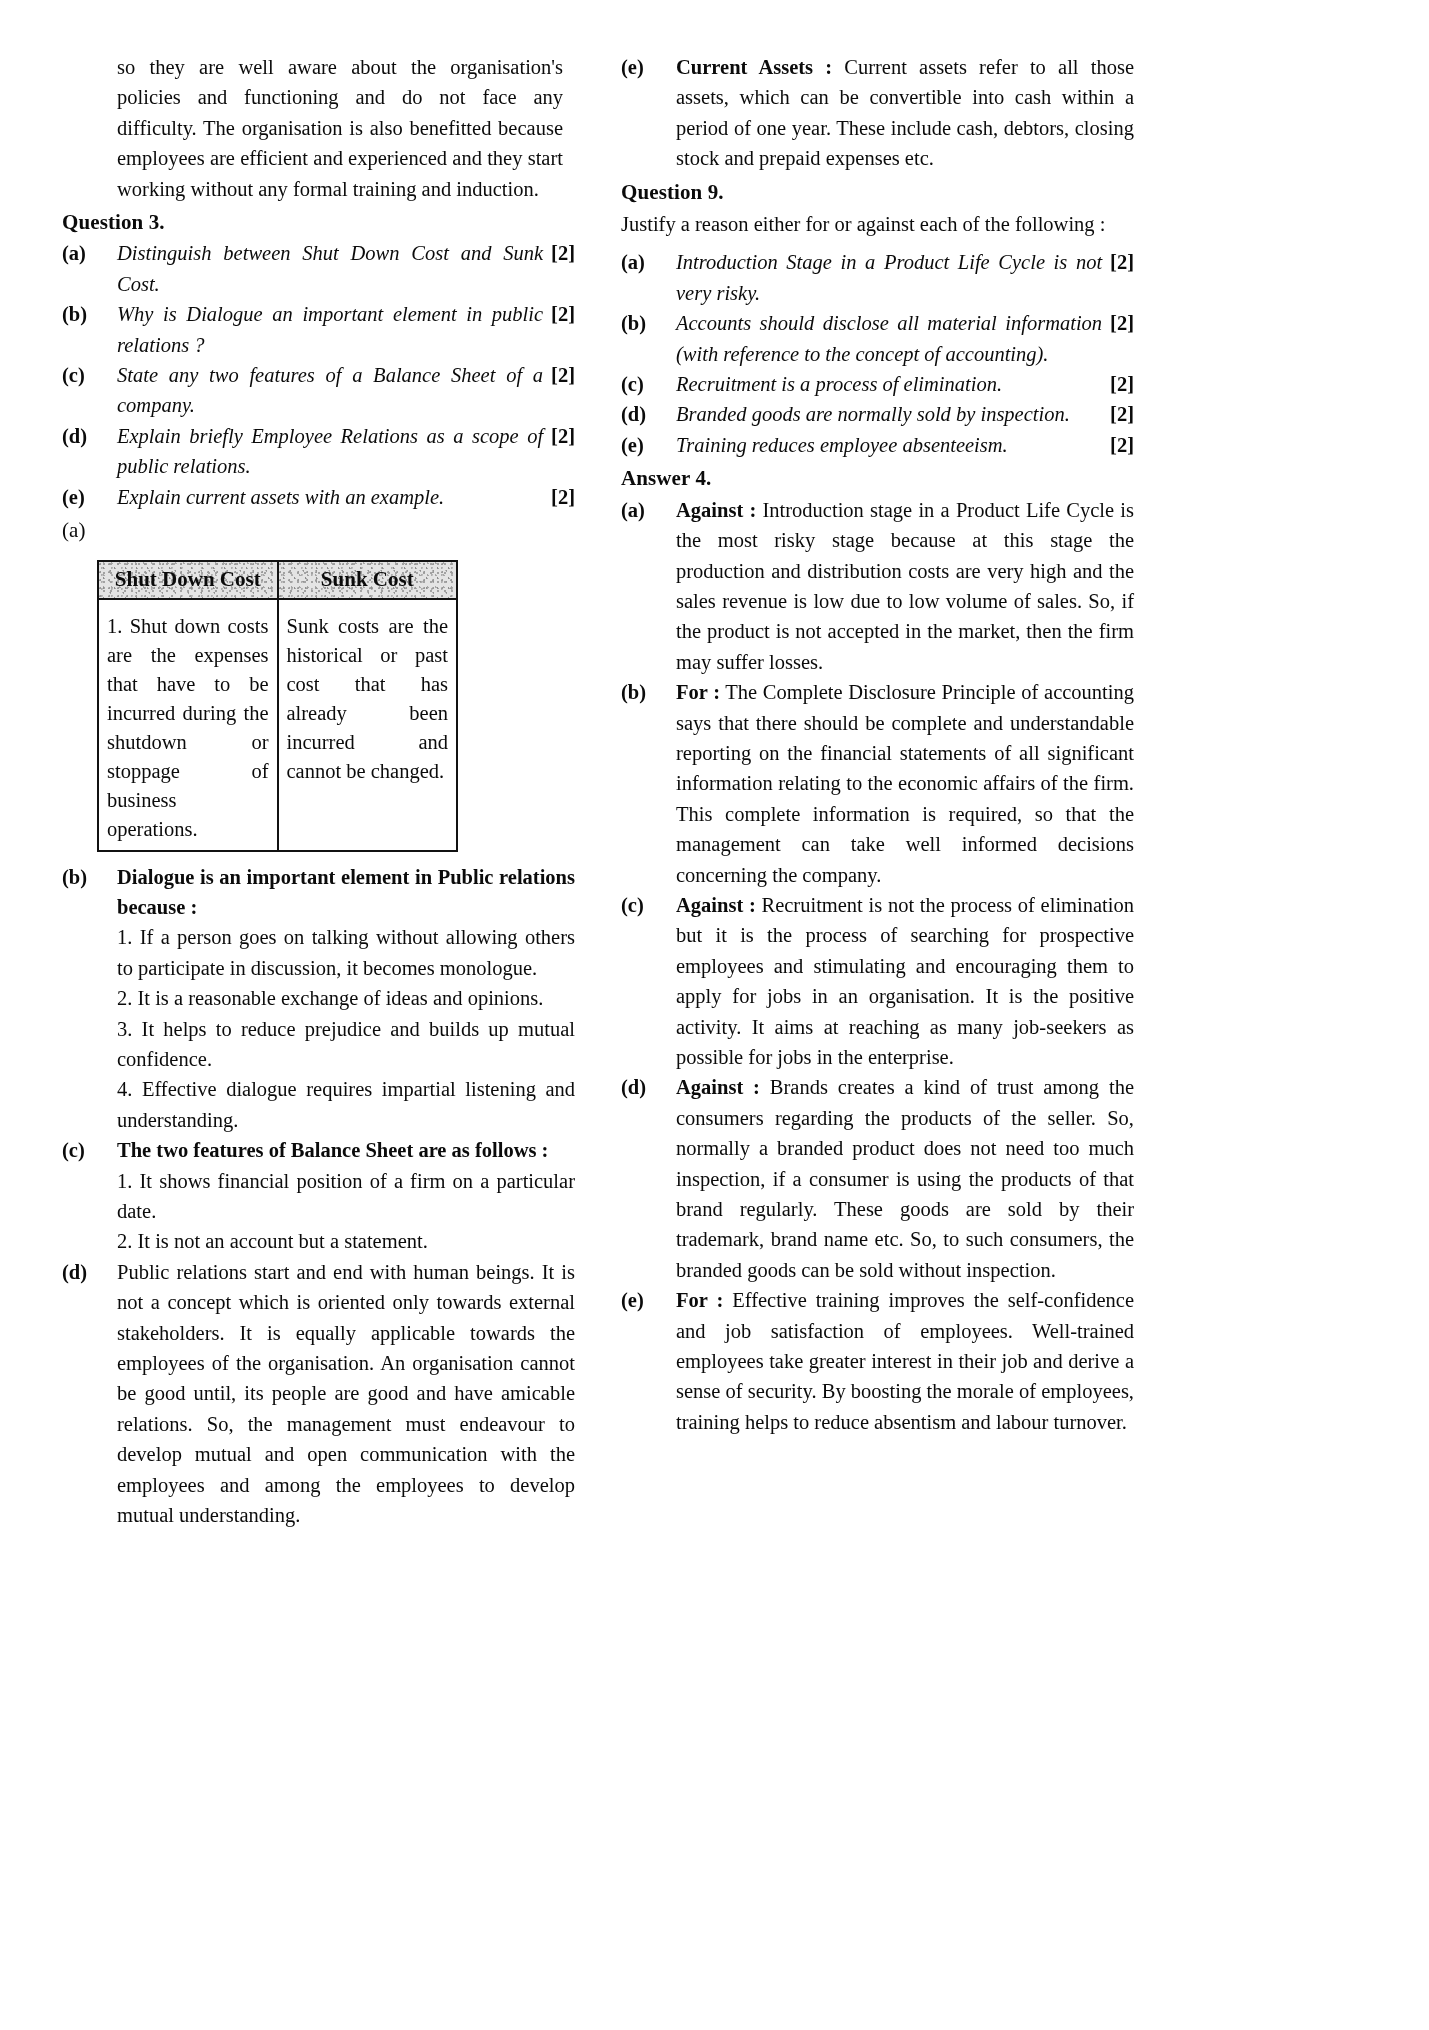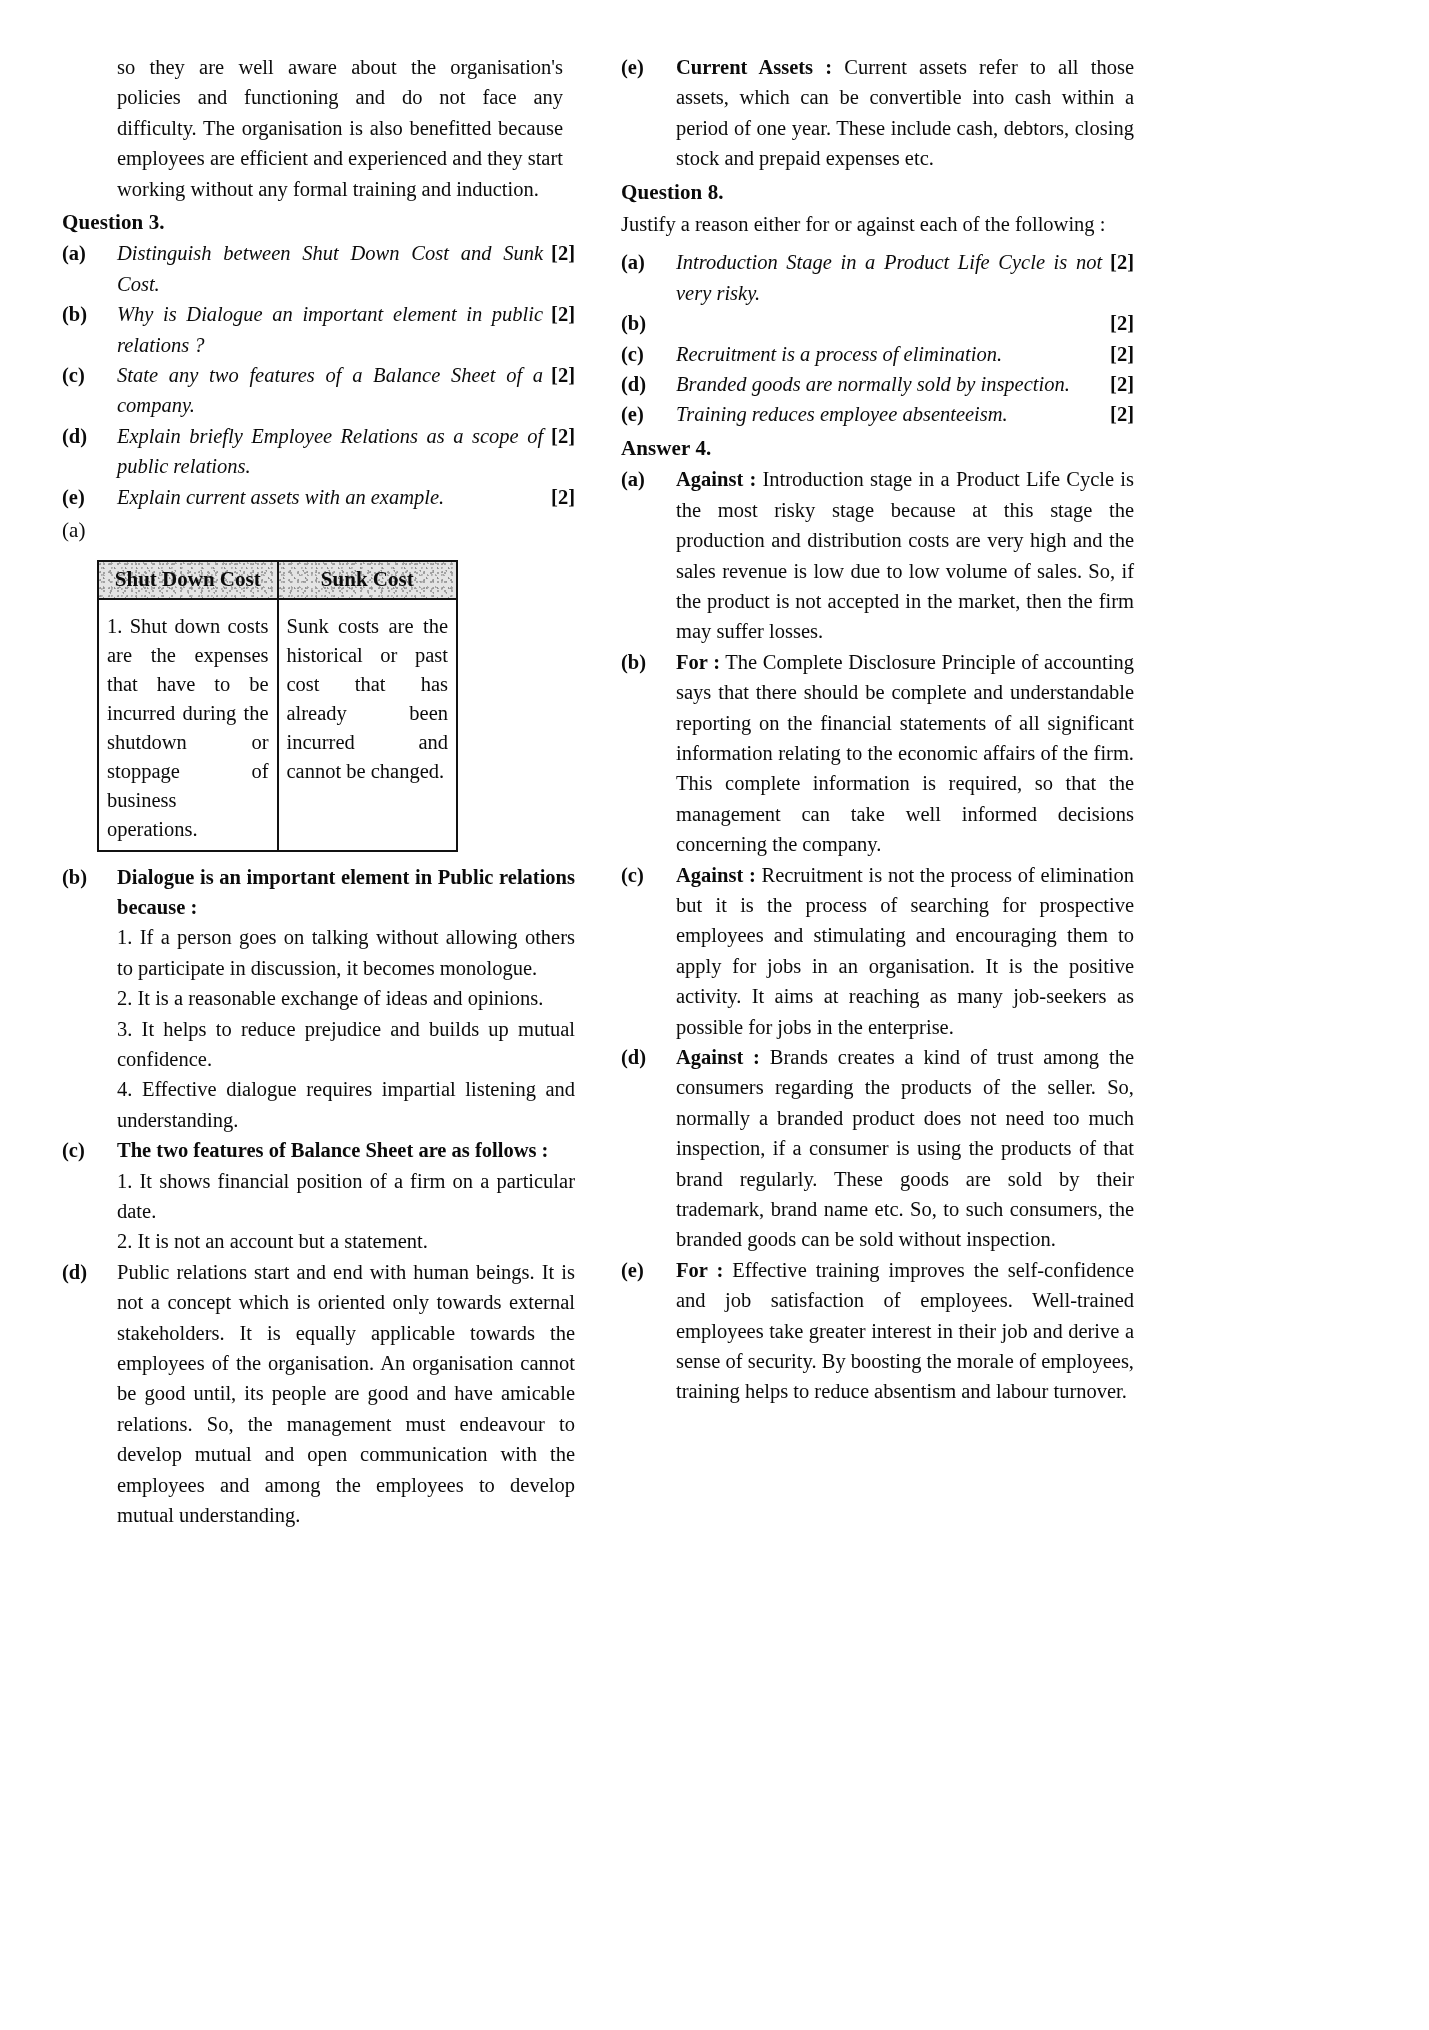--- a/index.html
+++ b/index.html
@@ -218,32 +218,32 @@
 
     </div>
 
     <div class="col">
 
       <div class="item">
         <span class="lbl">(e)</span>
         <span class="bdy"><span class="strongrun">Current Assets :</span><span> Current assets refer to all those assets, which can be convertible into cash within a period of one year. These include cash, debtors, closing stock and prepaid expenses etc.</span></span>
       </div>
 
-      <div class="heading">Question 8.</div>
+      <div class="heading">Question 9.</div>
 
       <div class="lead-in">Justify a reason either for or against each of the following :</div>
 
       <div class="item q">
         <span class="lbl">(a)</span>
         <span class="bdy"><span class="marks">[2]</span><span>Introduction Stage in a Product Life Cycle is not very risky.</span></span>
       </div>
 
       <div class="item q">
         <span class="lbl">(b)</span>
-        <span class="bdy"><span class="marks">[2]</span></span>
+        <span class="bdy"><span class="marks">[2]</span><span>Accounts should disclose all material information (with reference to the concept of accounting).</span></span>
       </div>
 
       <div class="item q">
         <span class="lbl">(c)</span>
         <span class="bdy"><span class="marks">[2]</span><span>Recruitment is a process of elimination.</span></span>
       </div>
 
       <div class="item q">
         <span class="lbl">(d)</span>
         <span class="bdy"><span class="marks">[2]</span><span>Branded goods are normally sold by inspection.</span></span>

